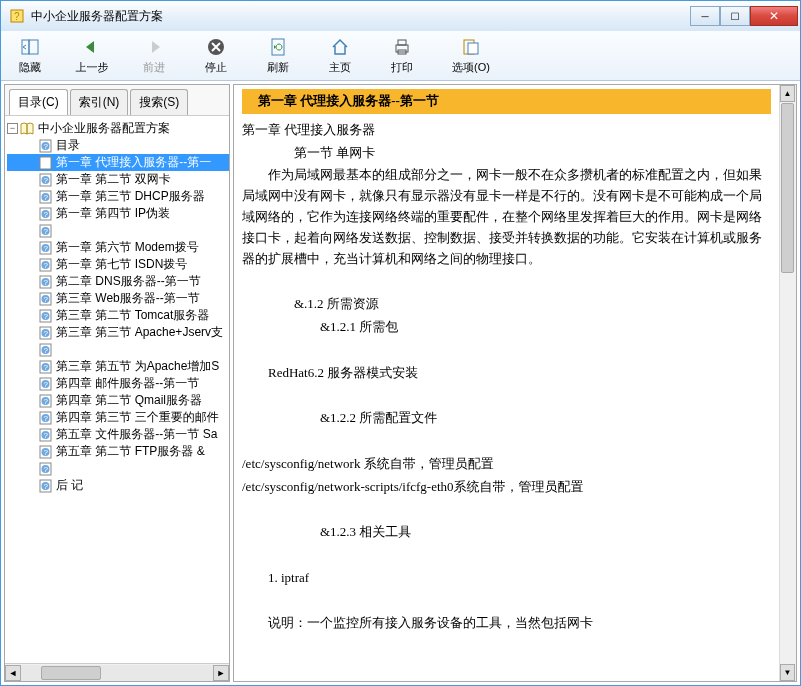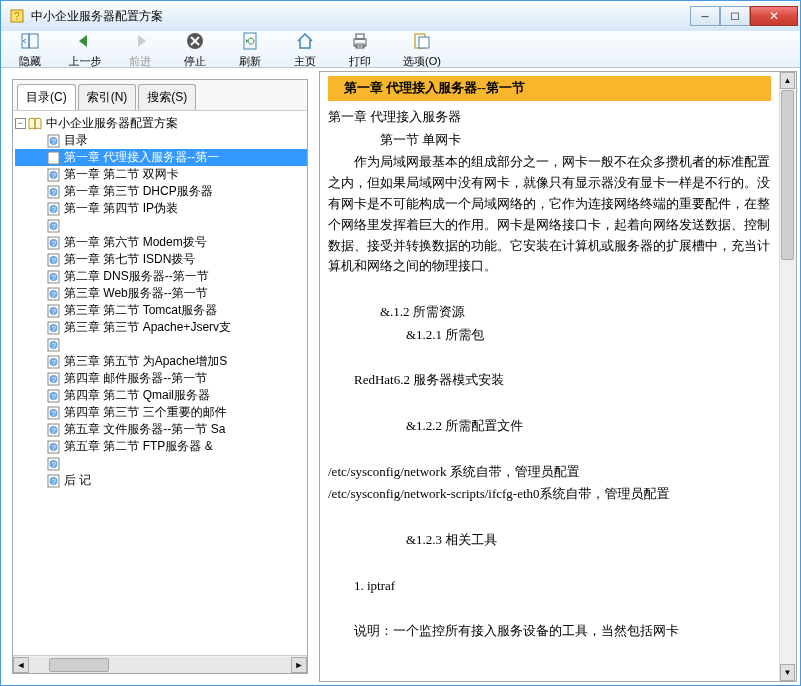--- a/index.html
+++ b/index.html
@@ -4,27 +4,27 @@
 <style>
 * { box-sizing: border-box; margin: 0; padding: 0; }
 body { font-family: "Microsoft YaHei", "SimSun", sans-serif; font-size: 12px; background: #fff; overflow: hidden; }
 .window { width: 801px; height: 686px; border: 1px solid #449ae0; display: flex; flex-direction: column; }
 .titlebar { height: 30px; background: linear-gradient(#fdfefe, #e8f1fa, #d7e7f7); display: flex; align-items: center; padding: 0 2px 0 8px; }
 .titlebar-icon { width: 16px; height: 16px; margin-right: 6px; }
 .titlebar-text { flex: 1; font-size: 12px; color: #000; }
 .win-btns { display: flex; gap: 0; }
 .win-btn { width: 30px; height: 20px; border: 1px solid #8aa8c7; background: linear-gradient(#f4f8fc,#d6e6f5); display: flex; align-items: center; justify-content: center; font-size: 10px; cursor: pointer; }
 .win-btn.close { width: 48px; background: linear-gradient(#f08080,#d94a3f,#c83a2f); border-color: #a03020; color: #fff; font-size: 12px; }
-.toolbar { height: 37px; background: linear-gradient(#fafdff,#eaf2fa); border-bottom: 1px solid #b8c8d8; display: flex; align-items: center; padding: 4px 8px; gap: 13px; }
+.toolbar { height: 50px; background: linear-gradient(#fafdff,#eaf2fa); border-bottom: 1px solid #b8c8d8; display: flex; align-items: center; padding: 4px 8px; gap: 20px; }
 .tbtn { width: 42px; display: flex; flex-direction: column; align-items: center; cursor: pointer; color: #000; padding: 2px; }
 .tbtn.disabled { color: #999; }
 .tbtn-icon { width: 22px; height: 22px; display: flex; align-items: center; justify-content: center; }
 .tbtn-label { font-size: 11px; margin-top: 2px; }
 .body { flex: 1; display: flex; min-height: 0; }
-.sidebar { width: 296px; border: 1px solid #a8a8a8; margin: 11px; display: flex; flex-direction: column; background: #fff; }
+.sidebar { width: 226px; border: 1px solid #a8a8a8; margin: 3px; display: flex; flex-direction: column; background: #fff; }
 .tabs { display: flex; border-bottom: 1px solid #ccc; padding: 4px 4px 0 4px; background: #f8f8f8; }
 .tab { padding: 4px 8px; border: 1px solid #aaa; border-bottom: none; background: #f0f0f0; margin-right: 2px; font-size: 12px; cursor: pointer; border-radius: 3px 3px 0 0; }
 .tab.active { background: #fff; }
 .tree { flex: 1; overflow: hidden; padding: 4px 0 4px 2px; }
 .tree-item { display: flex; align-items: center; height: 17px; font-size: 12px; white-space: nowrap; cursor: pointer; }
 .tree-item .ind { display: inline-block; }
 .exp { width: 11px; height: 11px; border: 1px solid #888; display: inline-flex; align-items: center; justify-content: center; font-size: 9px; line-height: 1; margin-right: 2px; color: #555; }
 .exp.blank { border: none; }
 .ticon { width: 16px; height: 16px; display: inline-flex; align-items: center; justify-content: center; margin-right: 2px; }
 .tree-item.selected { background: #3399ff; color: #fff; }

